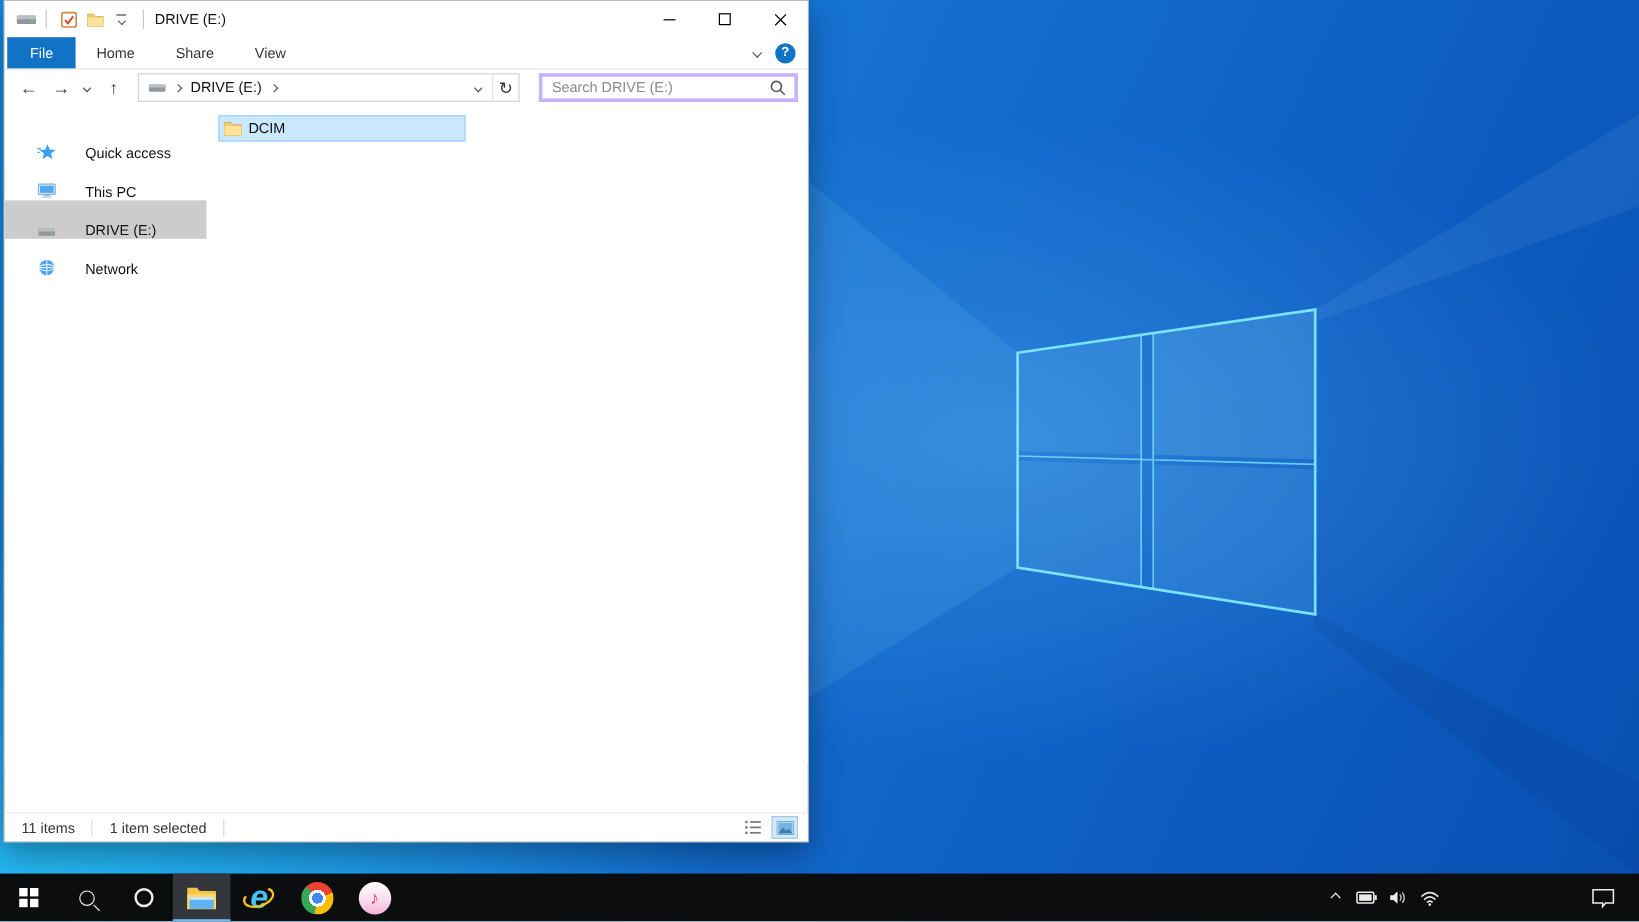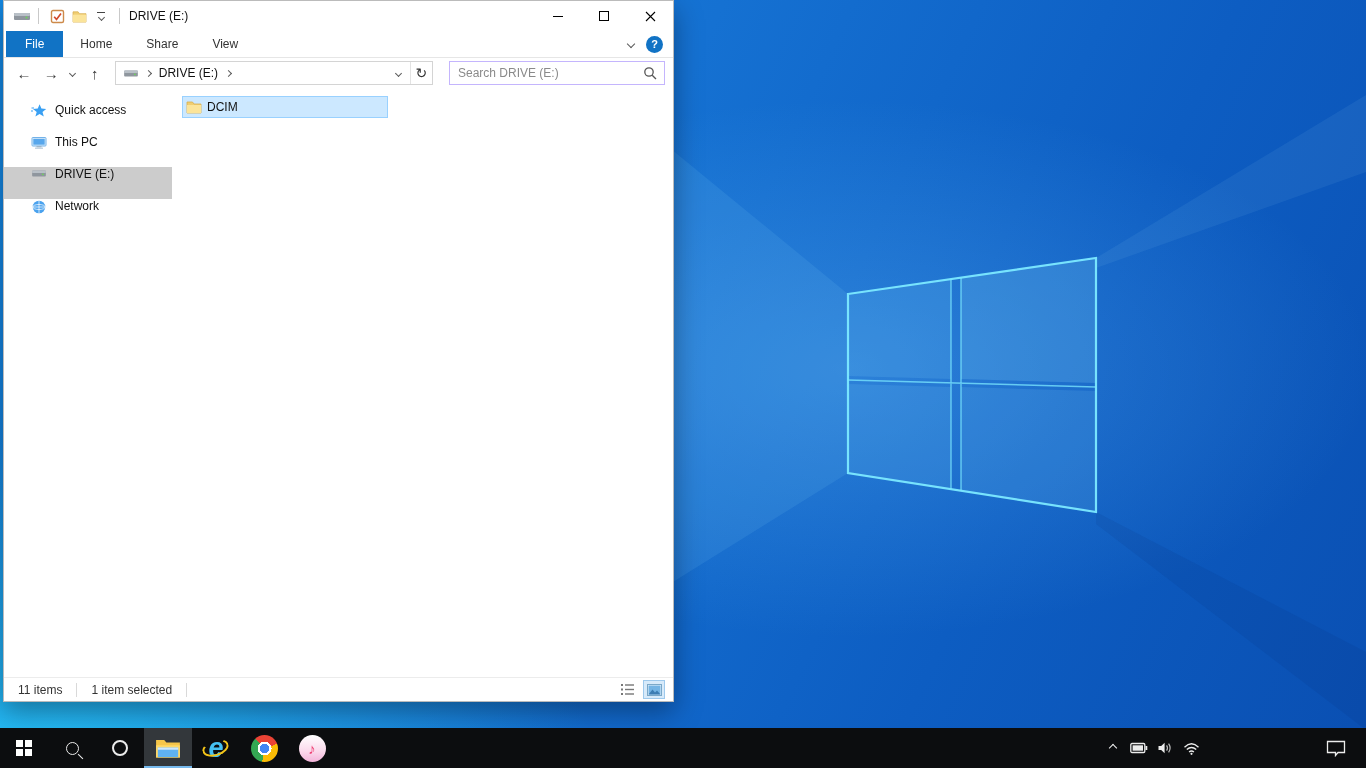--- a/index.html
+++ b/index.html
@@ -51,29 +51,29 @@
   .addressrow { height:30px; display:flex; align-items:center; padding:0 8px; gap:3px; background:#fff; flex:0 0 auto; }
   .nav-btn { width:25px; height:24px; background:none; border:none; font-size:15px; color:#3a3a3a; display:flex; align-items:center; justify-content:center; }
   .nav-chev { width:14px; display:flex; justify-content:center; }
   .addressbox { margin-left:5px; width:330px; height:24px; border:1px solid #d4d4d4; display:flex; align-items:center; background:#fff; }
   .addressbox .pad { padding:0 5px 0 7px; display:flex; align-items:center; }
   .crumb-label { padding:0 6px; font-size:12px; color:#111; }
   .crumb-chev { display:flex; align-items:center; padding:0 2px; }
   .addr-spacer { flex:1; }
   .addr-dd { width:22px; height:22px; background:none; border:none; display:flex; align-items:center; justify-content:center; }
   .addr-refresh { width:22px; height:22px; background:none; border:none; border-left:1px solid #e3e3e3; font-size:14px; color:#333; display:flex; align-items:center; justify-content:center; }
-  .searchbox { margin-left:13px; width:224px; height:24px; border:1px solid #c4b5fd; display:flex; align-items:center; background:#fff; }
+  .searchbox { margin-left:13px; width:224px; height:24px; border:3px solid #c4b5fd; display:flex; align-items:center; background:#fff; }
   .searchbox input { flex:1; border:none; outline:none; font-size:12px; padding-left:8px; color:#333; font-family:"Liberation Sans", sans-serif; background:transparent; }
   .searchbox input::placeholder { color:#8a8a8a; }
   .search-mag { margin-right:7px; display:flex; }
 
   
   .winbody { flex:1; display:flex; overflow:hidden; background:#fff; }
   .sidebar { width:168px; padding-top:15px; flex:0 0 auto; }
-  .nav-item { height:32px; display:flex; align-items:flex-start; padding-left:27px; gap:8px; cursor:default; }
+  .nav-item { height:32px; display:flex; align-items:flex-end; padding-left:27px; gap:24px; cursor:default; }
   .nav-item.selected { background:#cccccc; }
   .nav-item .lbl { font-size:12px; color:#111; }
   .content { flex:1; position:relative; }
   .file-item { position:absolute; left:10px; top:8px; width:206px; height:22px; display:flex; align-items:center; gap:5px; padding-left:3px; background:#cce8ff; border:1px solid #99d1ff; }
   .file-item .lbl { font-size:12px; color:#111; }
 
   
   .statusbar { height:24px; display:flex; align-items:center; padding:0 8px 0 0; border-top:1px solid #ececec; flex:0 0 auto; background:#fff;margin-top:40px; }
   .statusbar .stxt { padding:0 14px; font-size:12px; color:#333; }
   .statusbar .ssep { width:1px; height:14px; background:#d9d9d9; }

